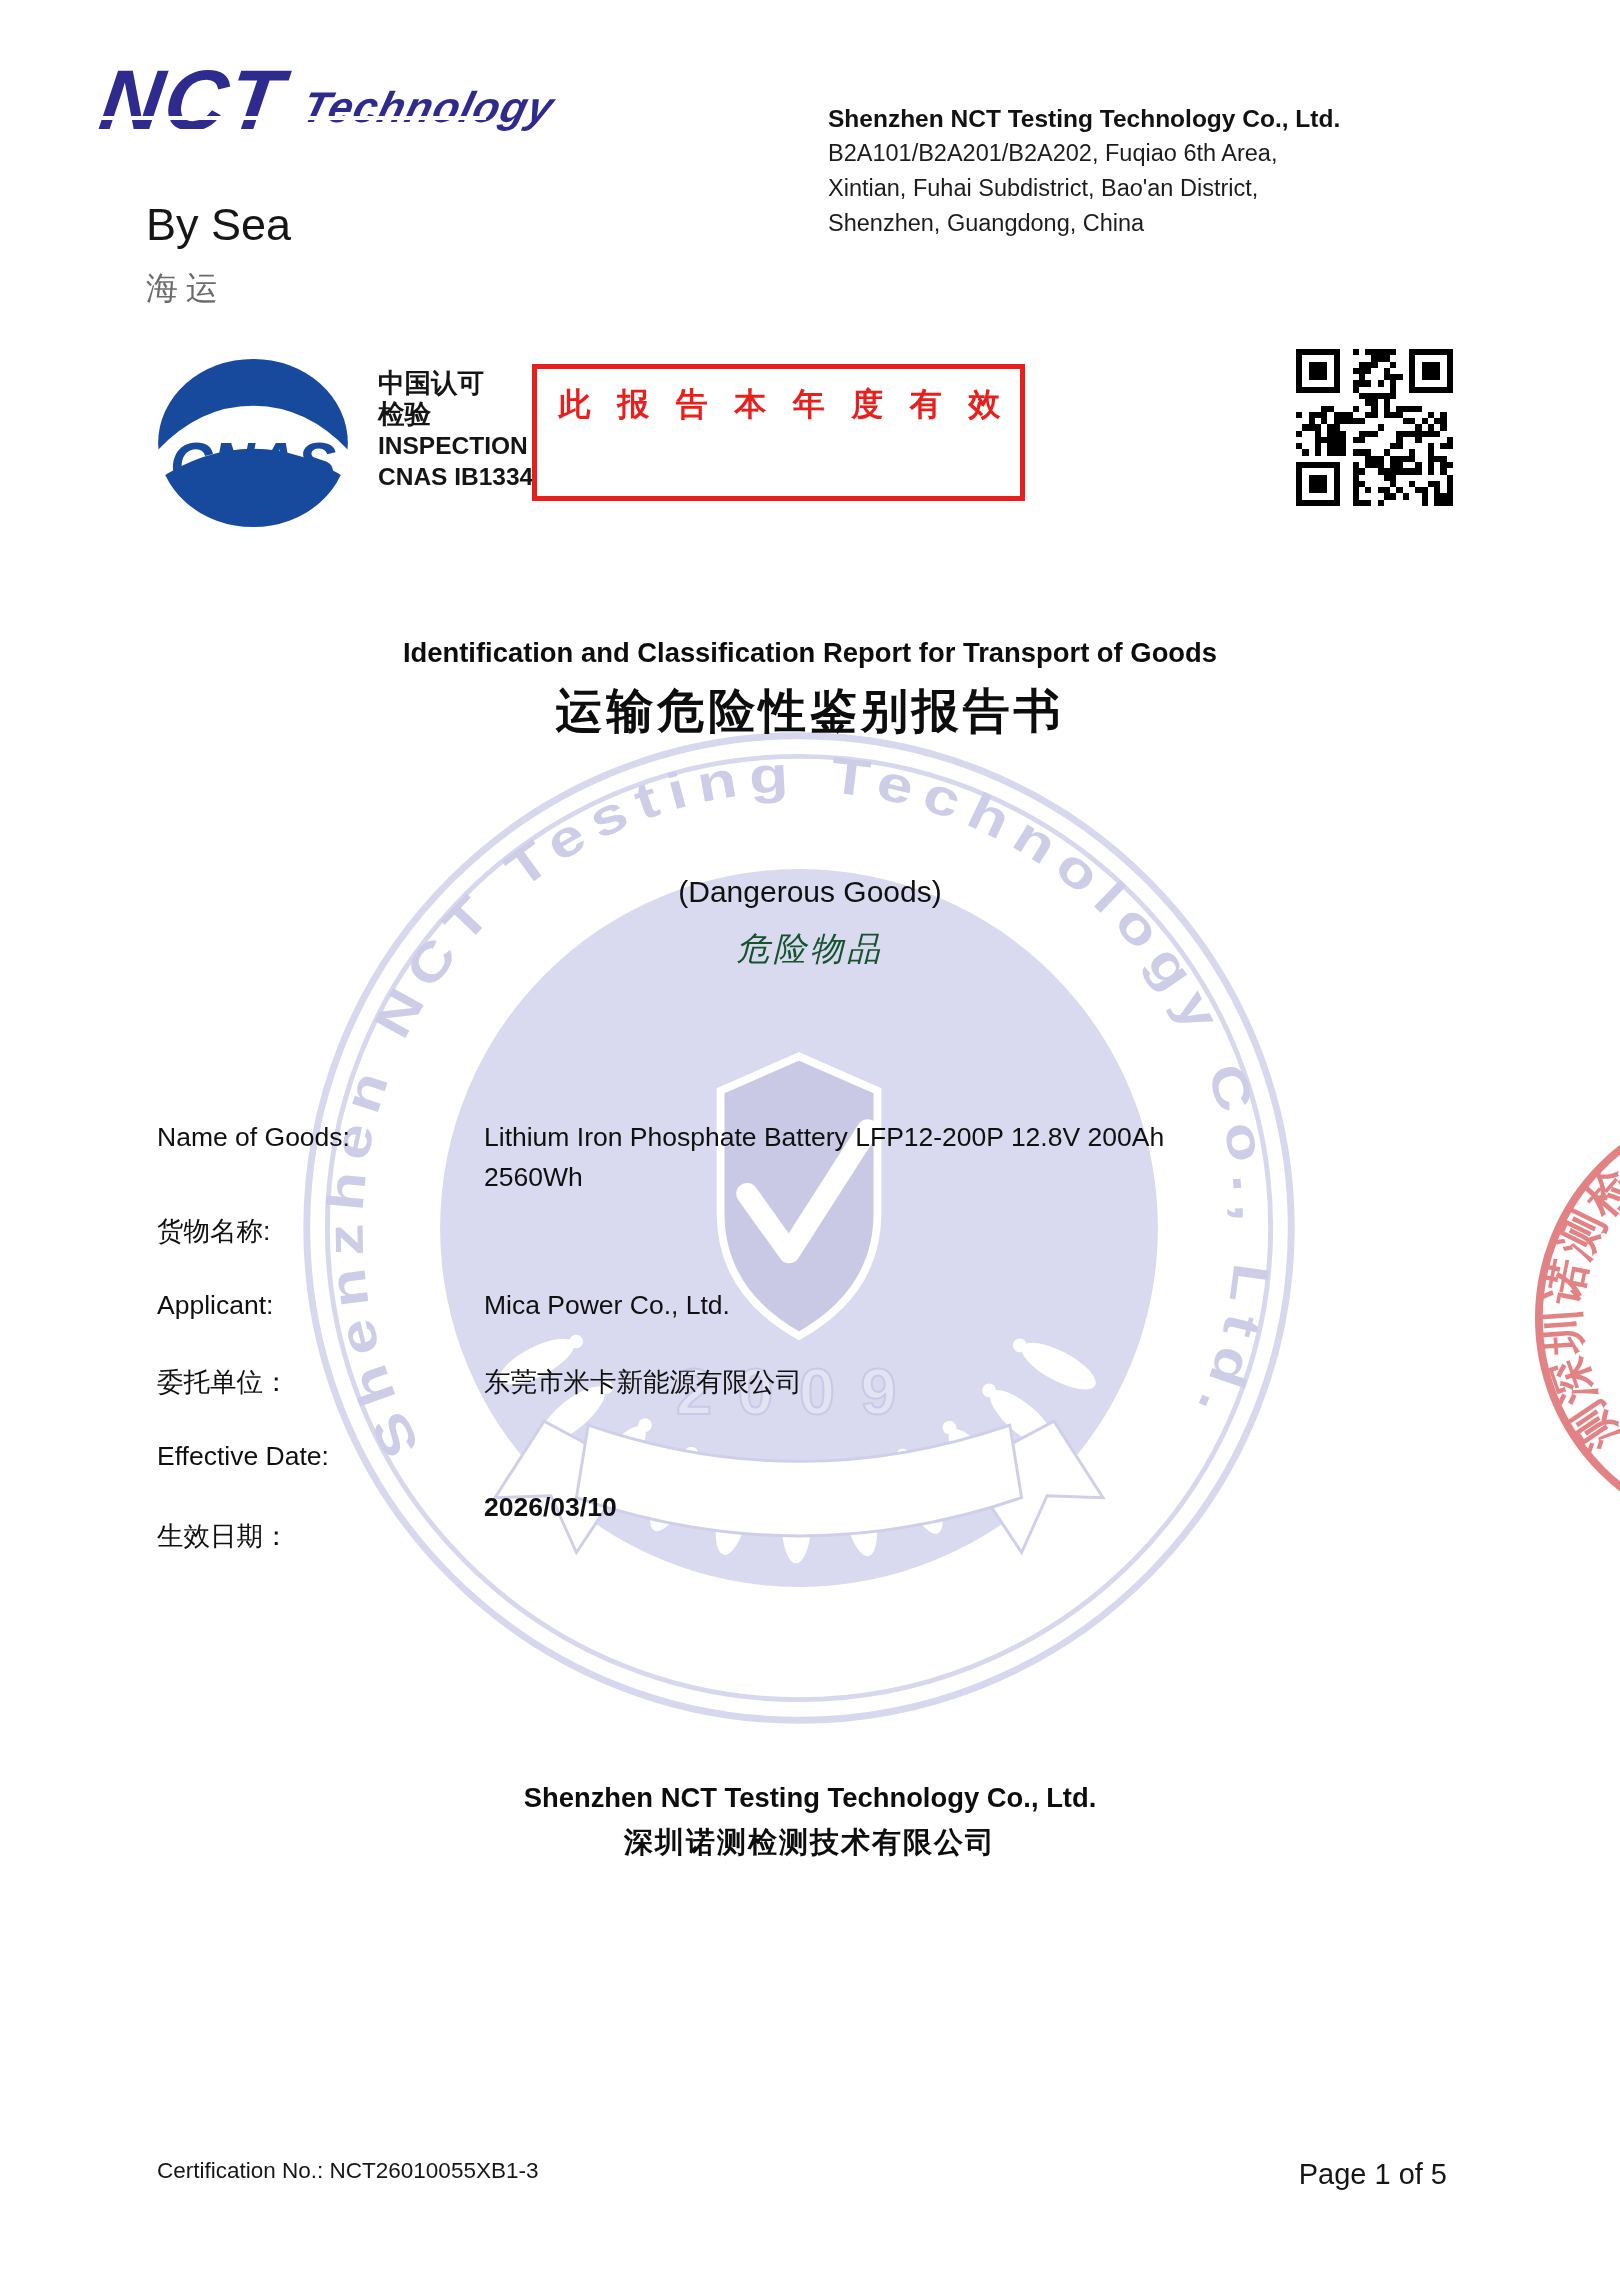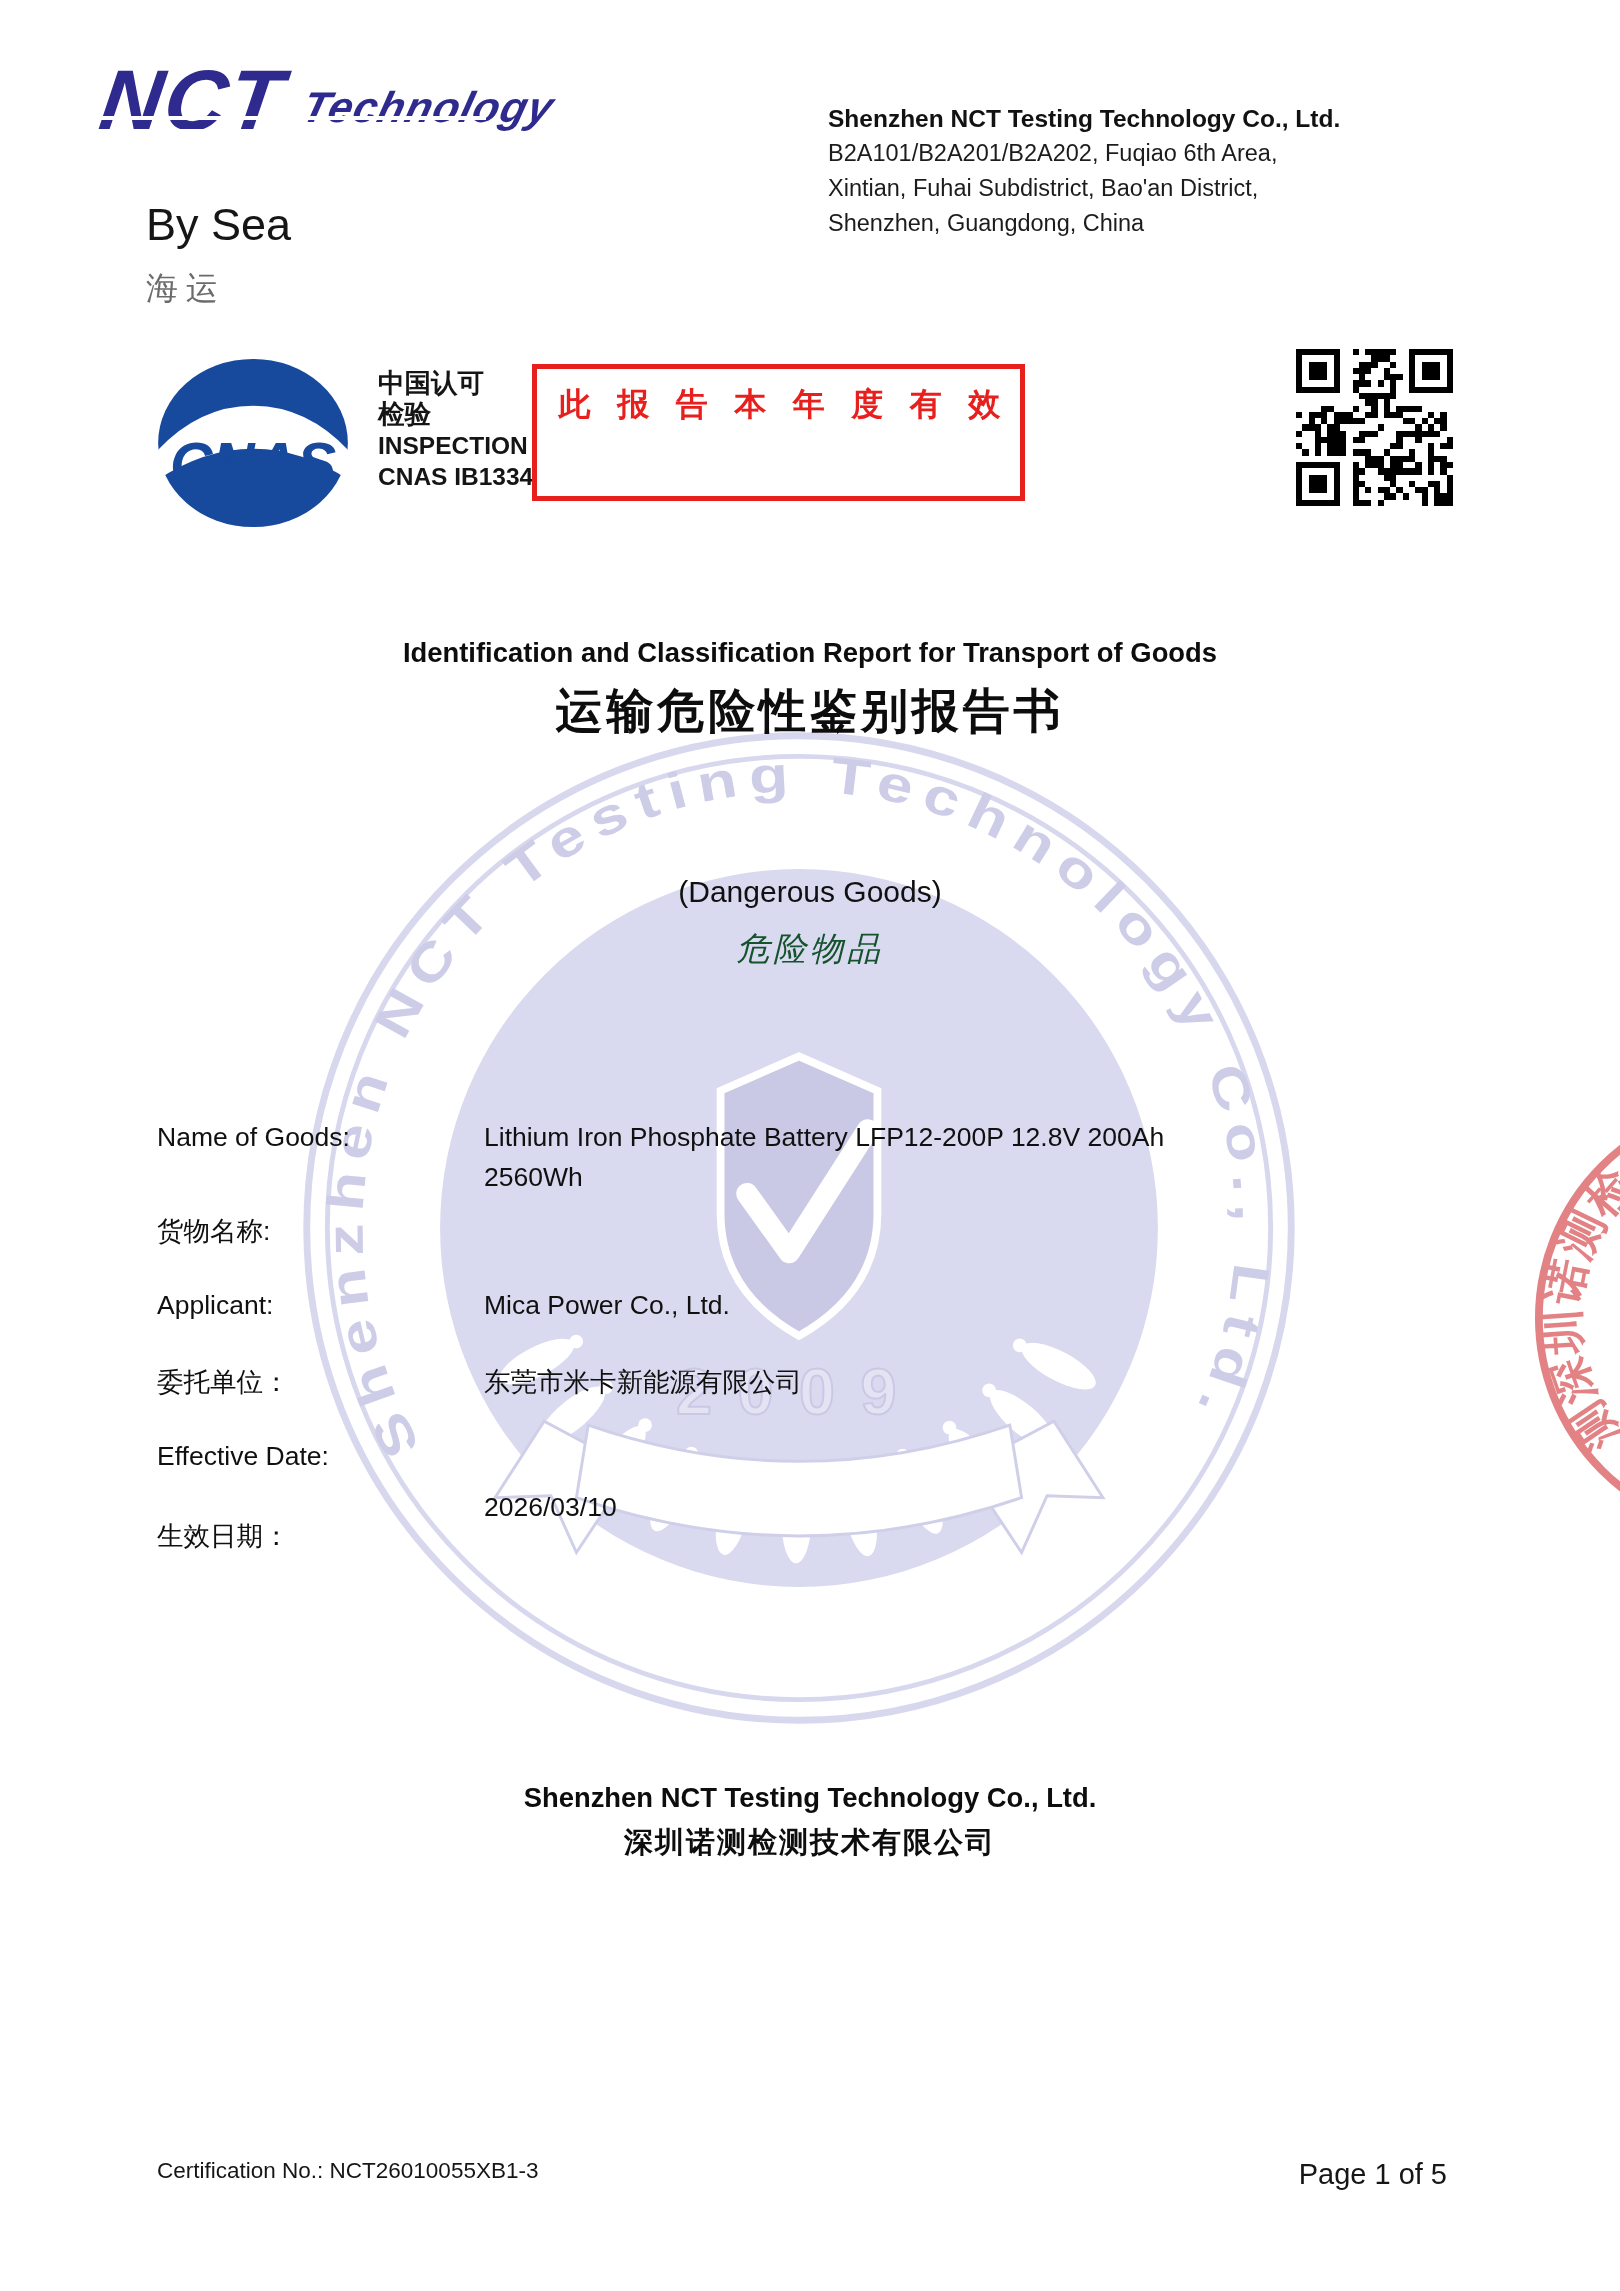--- a/index.html
+++ b/index.html
@@ -397,21 +397,21 @@
 
   <div class="abs flabel content" style="top:1213px;">货物名称:</div>
 
   <div class="abs flabel content" style="top:1290px;">Applicant:</div>
   <div class="abs fvalue content" style="top:1290px;">Mica Power Co., Ltd.</div>
 
   <div class="abs flabel content" style="top:1364px;">委托单位：</div>
   <div class="abs fvalue content" style="top:1364px;text-align:right;">东莞市米卡新能源有限公司</div>
 
   <div class="abs flabel content" style="top:1441px;">Effective Date:</div>
-  <div class="abs fvalue content" style="top:1492px;">2026/03/10</div>
+  <div class="abs fvalue content" style="top:1492px;font-weight:bold;">2026/03/10</div>
   <div class="abs flabel content" style="top:1518px;">生效日期：</div>
 
   <div class="abs center foot-co-en content">Shenzhen NCT Testing Technology Co., Ltd.</div>
   <div class="abs center foot-co-zh content">深圳诺测检测技术有限公司</div>
 
   <div class="abs cert-no content">Certification No.: NCT26010055XB1-3</div>
   <div class="abs page-no content">Page 1 of 5</div>
 
   <svg class="abs stamp" id="stampSvg" width="130" height="392" viewBox="0 0 133 400">
     <circle cx="270" cy="195" r="220" fill="none" stroke="#dd6366" stroke-width="8"></circle>

